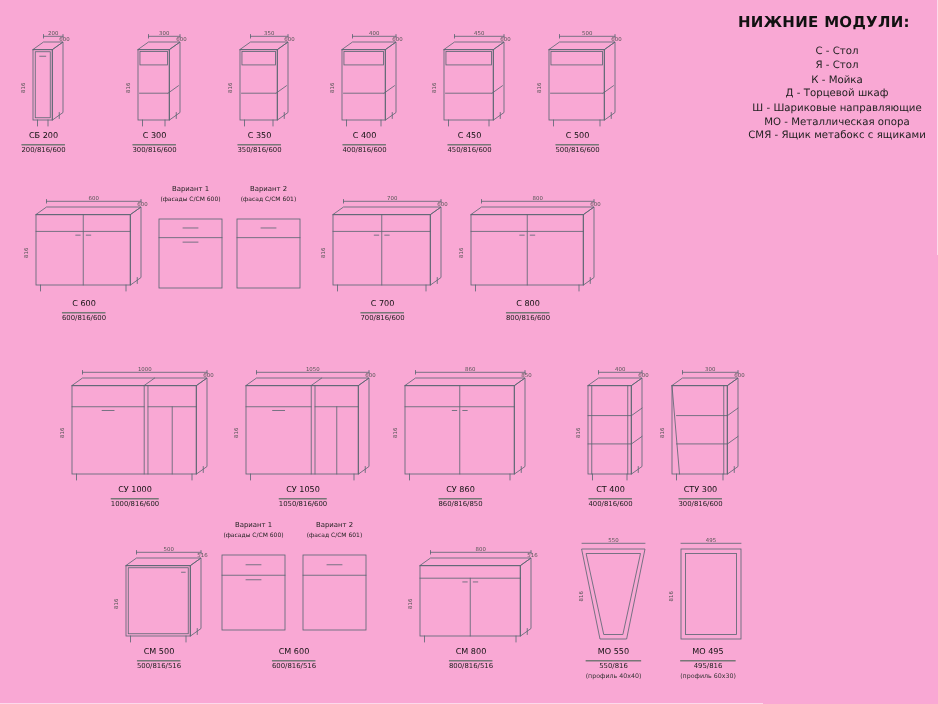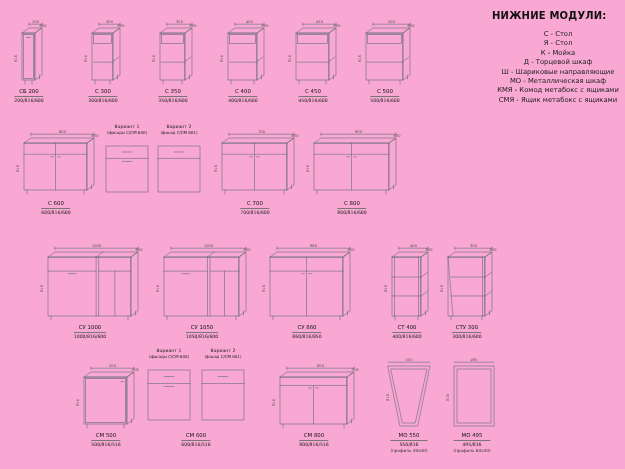--- a/index.html
+++ b/index.html
@@ -30,22 +30,21 @@
 
 <div id="canvas">
   <div class="legend">
     <div class="legend-title">НИЖНИЕ МОДУЛИ:</div>
     <div id="legend-items">
         <div class="legend-item"><span>С</span> - <span>Стол</span></div>
         <div class="legend-item"><span>Я</span> - <span>Стол</span></div>
         <div class="legend-item"><span>К</span> - <span>Мойка</span></div>
         <div class="legend-item"><span>Д</span> - <span>Торцевой шкаф</span></div>
         <div class="legend-item"><span>Ш</span> - <span>Шариковые направляющие</span></div>
-        <div class="legend-item"><span>МО</span> - <span>Металлическая шкаф</span></div>
-        <div class="legend-item"><span>КМЯ</span> - <span>Комод метабокс с ящиками</span></div>
+        <div class="legend-item"><span>МО</span> - <span>Металлическая опора</span></div>
         <div class="legend-item"><span>СМЯ</span> - <span>Ящик метабокс с ящиками</span></div>
       </div>
   </div>
 <div class="cell" style="left: 14px; top: 20px;">
       <svg width="30" height="66" viewBox="0 0 30 66">
         <line x1="15" y1="4.2" x2="28" y2="4.2"></line>
         <line x1="15" y1="3" x2="15" y2="5.4"></line>
         <line x1="28" y1="3" x2="28" y2="5.4"></line>
         <text x="21.5" y="3.2">200</text>
         <text x="2.5" y="38.5" transform="rotate(-90 2.5 38.5)">816</text>

